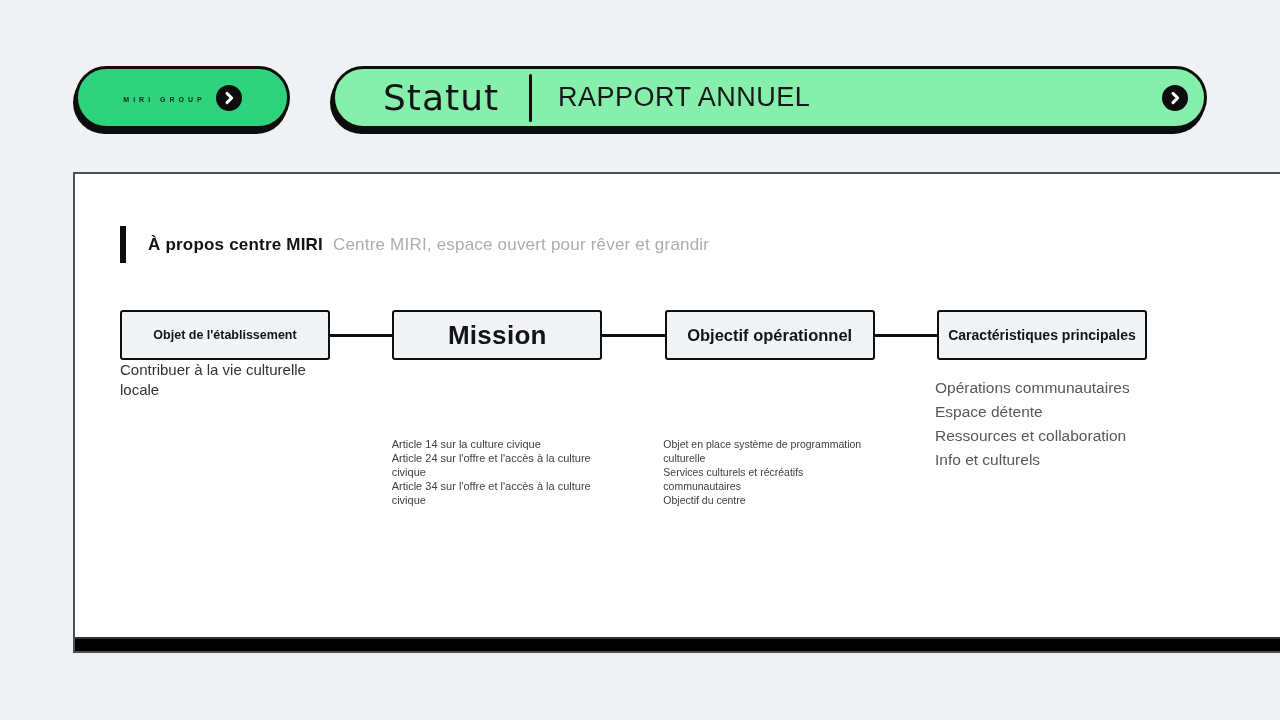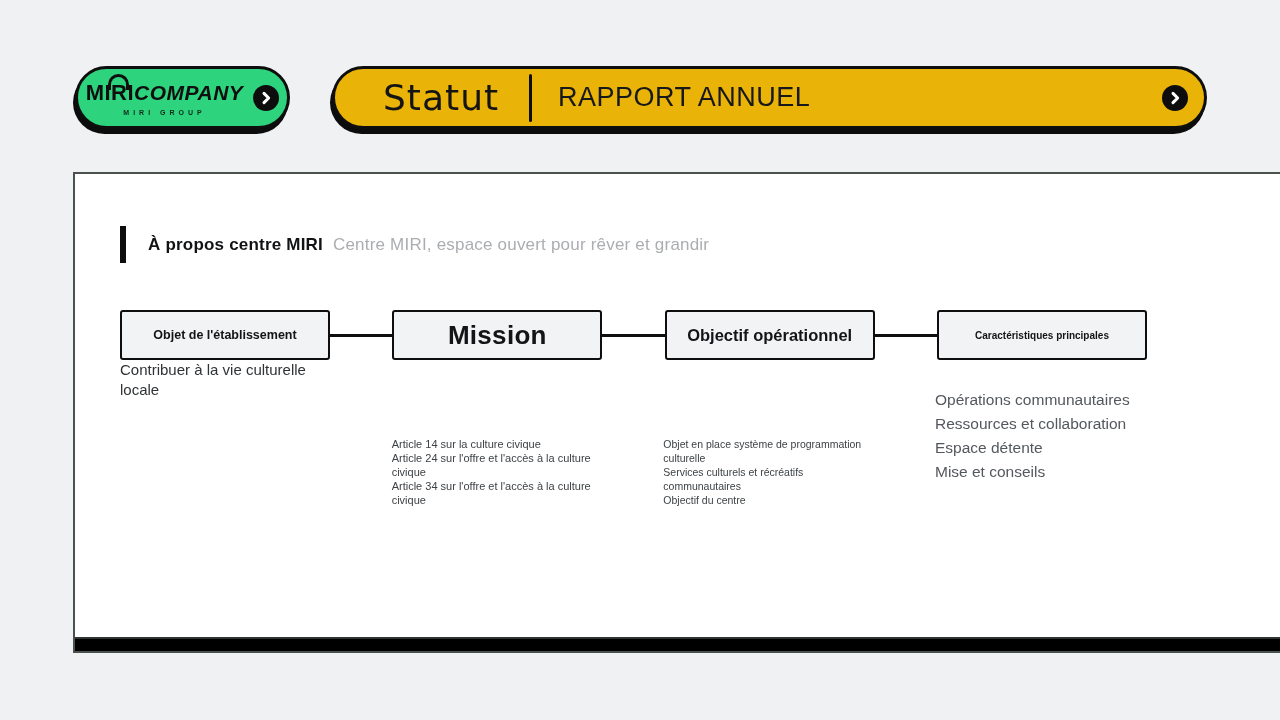--- a/index.html
+++ b/index.html
@@ -46,21 +46,21 @@
   .arrow-circle {
     width:26px; height:26px; border-radius:50%;
     background:#0d0d0d; color:#fff;
     display:flex; align-items:center; justify-content:center;
     flex:0 0 auto;
   }
   .arrow-circle svg { display:block; }
 
   .title-pill {
     left:332px; width:875px;
-    background:#eab308;
+    background:#86efac;
     padding:0 16px 0 48px;
     text-align:right;
   }
   .script-label {
     font-size:36px; color:#141414; font-weight:500;
     font-family:"DejaVu Sans", sans-serif;
     letter-spacing:1px;
   }
   .pill-divider {
     width:3px; height:48px; background:#0e0e0e;
@@ -99,46 +99,41 @@
     width:210px; height:50px; flex:0 0 210px;
     background:#F2F3F5;
     border:2.5px solid #0e0e0e;
     border-radius:3px;
     display:flex; align-items:center; justify-content:center;
     font-weight:bold; color:#131416; text-align:center;
   }
   .node-box.size-s  { font-size:12.5px; }
   .node-box.size-l  { font-size:26px; letter-spacing:0.3px; }
   .node-box.size-m  { font-size:16.5px; }
-  .node-box.size-xs { font-size:10px; }
+  .node-box.size-xs { font-size:14px; }
   .connector { flex:1 1 auto; height:3px; background:#0e0e0e; }
 
   
   .notes-row {
     position:absolute; left:45px; top:186px; width:1027px;
     display:flex; justify-content:space-between;
   }
   .note-col { width:212px; }
   .note-col-1 { font-size:15px;   color:#2F3336; line-height:20px; }
   .note-col-2 { margin-top:77px; font-size:11px; color:#3E4246; line-height:14px; }
   .note-col-3 { margin-top:77px; font-size:10.5px; color:#3E4246; line-height:14px; }
-  .note-col-4 { margin-top:28px; font-size:15.5px; color:#54585D; line-height:24px; }
+  .note-col-4 { margin-top:16px; font-size:15.5px; color:#54585D; line-height:24px; }
 </style>
 </head>
 <body>
 
 <div class="stage">
 
   <div class="pill logo-pill">
     <div class="logo-stack">
-      <div class="logo-line">
-        <span class="logo-arch"></span>
-        <span class="brand-main">MIRI</span>
-        <span class="brand-secondary">COMPANY</span>
-      </div>
       <div class="logo-subtext">MIRI GROUP</div>
     </div>
     <span class="arrow-circle">
       <svg width="16" height="16" viewBox="0 0 24 24" fill="none" stroke="#ffffff" stroke-width="4.5" stroke-linecap="round" stroke-linejoin="round">
           <polyline points="9,5 16,12 9,19"></polyline>
         </svg>
     </span>
   </div>
 
   <div class="pill title-pill">
@@ -180,22 +175,22 @@
           <div>Article 24 sur l'offre et l'accès à la culture civique</div>
           <div>Article 34 sur l'offre et l'accès à la culture civique</div>
         </div>
         <div class="note-col note-col-3">
           <div>Objet en place système de programmation culturelle</div>
           <div>Services culturels et récréatifs communautaires</div>
           <div>Objectif du centre</div>
         </div>
         <div class="note-col note-col-4">
           <div>Opérations communautaires</div>
+          <div>Espace détente</div>
           <div>Ressources et collaboration</div>
-          <div>Espace détente</div>
-          <div>Mise et conseils</div>
+          <div>Info et culturels</div>
         </div>
       </div>
 
     </div>
   </div>
 
 </div>
 
 </body></html>

